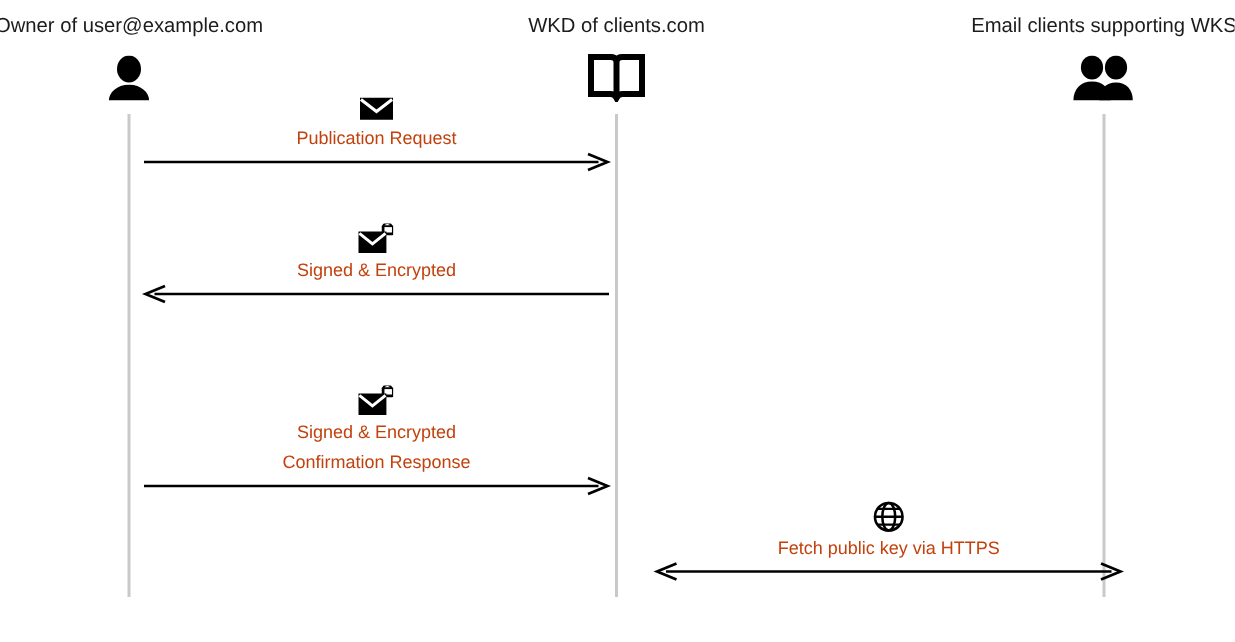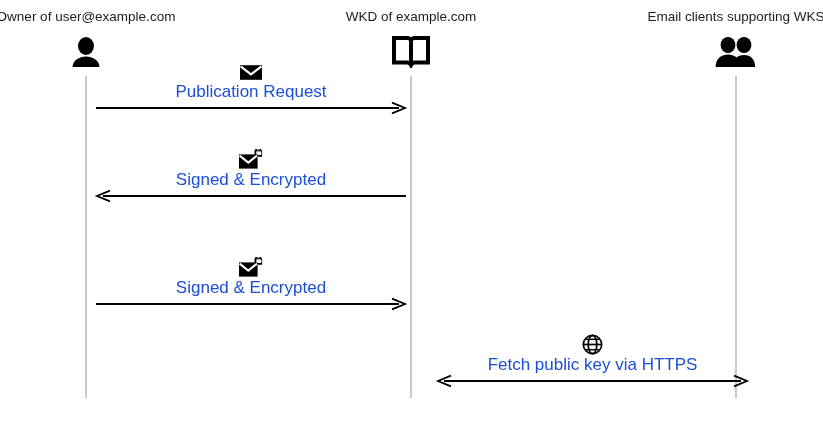--- a/index.html
+++ b/index.html
@@ -54,24 +54,24 @@
     position: absolute;
   }
   .msg-icon {
     display: flex;
     justify-content: center;
     align-items: flex-end;
     height: 22px;
   }
   .msg-icon svg { display: block; }
   .msg-label {
-    font-size: 17px;
+    font-size: 12px;
     line-height: 20px;
     text-align: center;
-    color: #1d4ed8;
+    color: #c2410c;
     white-space: nowrap;
   }
   .msg-arrow {
     position: relative;
     height: 12px;
   }
   .msg-arrow svg {
     display: block;
     overflow: visible;
   }
@@ -85,21 +85,21 @@
     <div class="participant-label">Owner of user@example.com</div>
     <div class="participant-icon">
       <svg width="36" height="30" viewBox="0 0 36 30" aria-hidden="true">
         <ellipse cx="18" cy="9" rx="8" ry="9" fill="#000000"></ellipse>
         <path d="M18 19.5c-8.2 0-13.4 5.2-13.4 10.5h26.8C31.4 24.7 26.2 19.5 18 19.5z" fill="#000000"></path>
       </svg>
     </div>
   </div>
 
   <div class="participant" style="left:261px;">
-    <div class="participant-label">WKD of example.com</div>
+    <div class="participant-label">WKD of clients.com</div>
     <div class="participant-icon">
       <svg width="38" height="32" viewBox="0 0 38 32" aria-hidden="true">
         <path d="M2 2h13.2c1.9 0 3.3 1.1 3.8 2.3 0.5-1.2 1.9-2.3 3.8-2.3H36v24.6h-12.9c-2 0-3.4 1.2-4.1 2.6-0.7-1.4-2.1-2.6-4.1-2.6H2V2z" fill="none" stroke="#000000" stroke-width="4" stroke-linejoin="miter"></path>
         <rect x="17" y="3" width="4" height="26" fill="#000000"></rect>
       </svg>
     </div>
   </div>
 
   <div class="participant" style="left:586px;">
     <div class="participant-label">Email clients supporting WKS</div>
@@ -157,20 +157,21 @@
     <div class="msg-icon">
       <svg width="26" height="21" viewBox="0 0 26 21" aria-hidden="true">
         <rect x="16.5" y="1.2" width="7.6" height="6.6" rx="0.6" fill="#000000"></rect>
         <path d="M17.6 2.2a2.6 2.6 0 0 1 5.2 0" fill="none" stroke="#000000" stroke-width="1.5"></path>
         <rect x="18.3" y="2.4" width="5" height="3.6" fill="#ffffff"></rect>
         <path d="M1 5.4h18.6v14.2H1z" fill="#000000"></path>
         <path d="M1.6 6.6 L10.3 13.6 L19 6.6" fill="none" stroke="#ffffff" stroke-width="2"></path>
       </svg>
     </div>
     <div class="msg-label">Signed &amp; Encrypted</div>
+    <div class="msg-label">Confirmation Response</div>
     <div class="msg-arrow">
       <svg width="310" height="12" viewBox="0 0 310 12" aria-hidden="true">
         <line x1="0" y1="6" x2="303" y2="6" stroke="#000000" stroke-width="1.8"></line>
         <path d="M296 0.6 L309 6 L296 11.4" fill="none" stroke="#000000" stroke-width="1.8" stroke-linecap="butt"></path>
       </svg>
     </div>
   </div>
 
   <div class="message" style="left:437px; top:333px; width:311px;">
     <div class="msg-icon">

